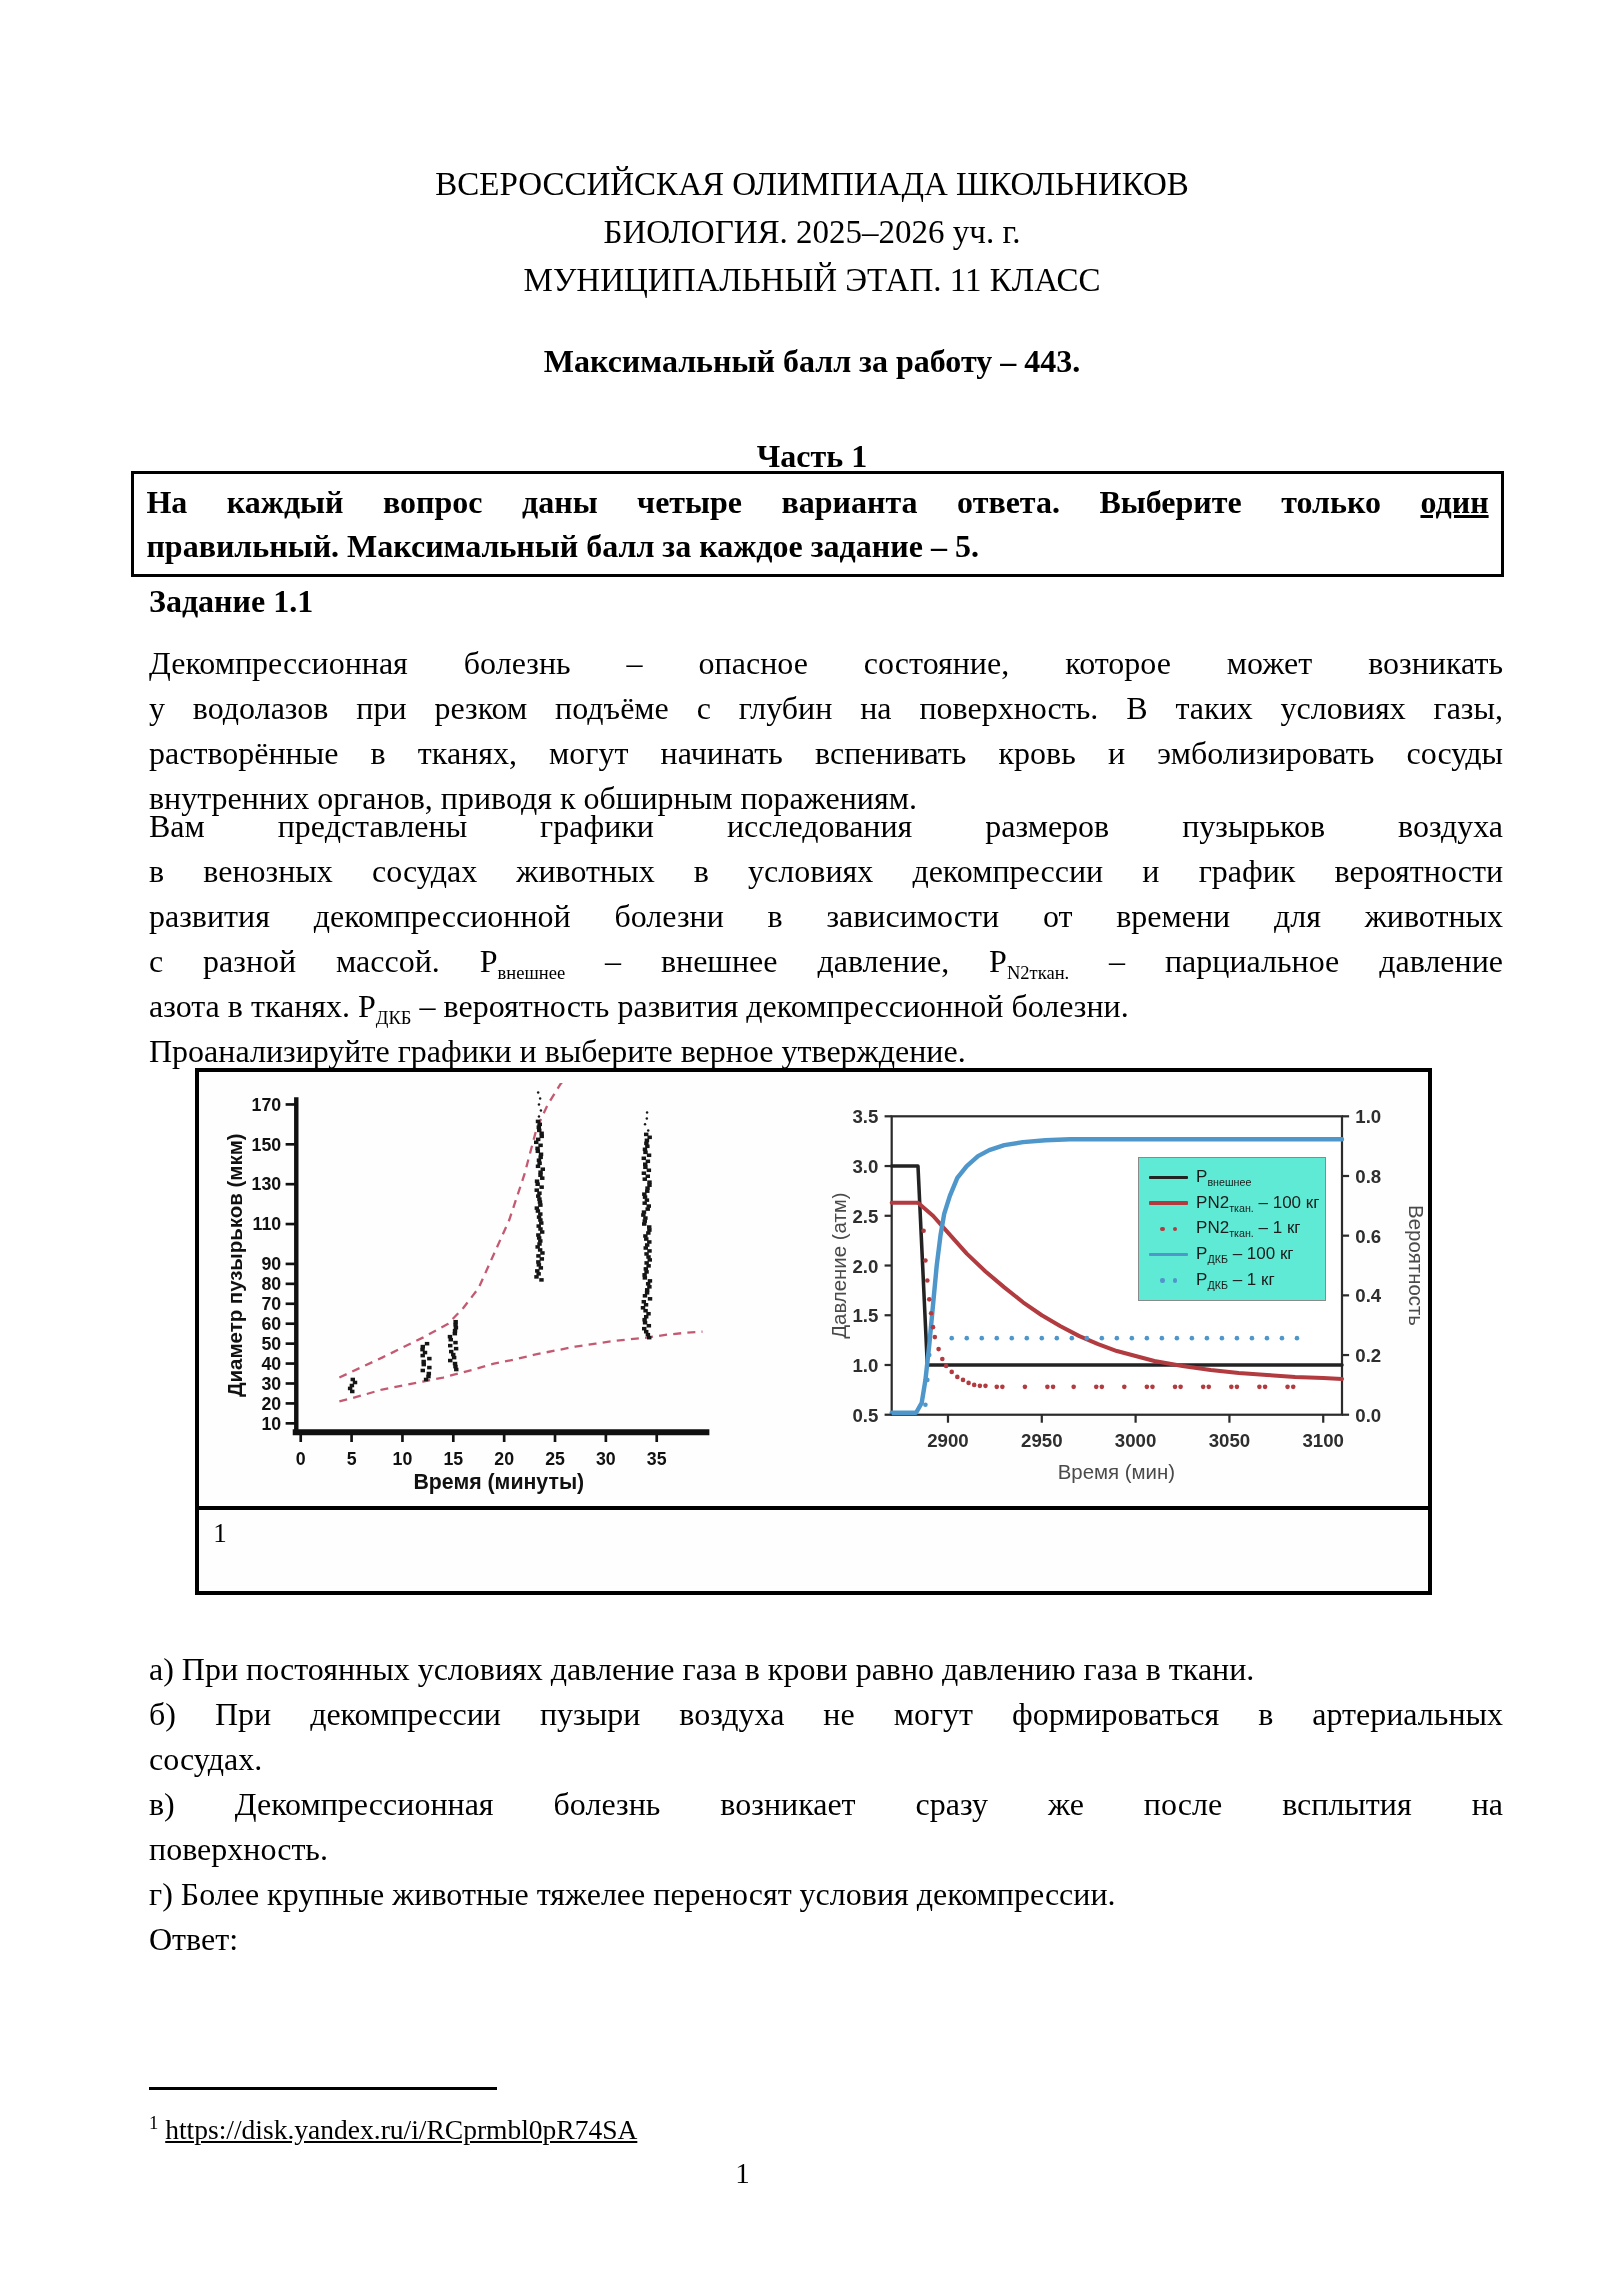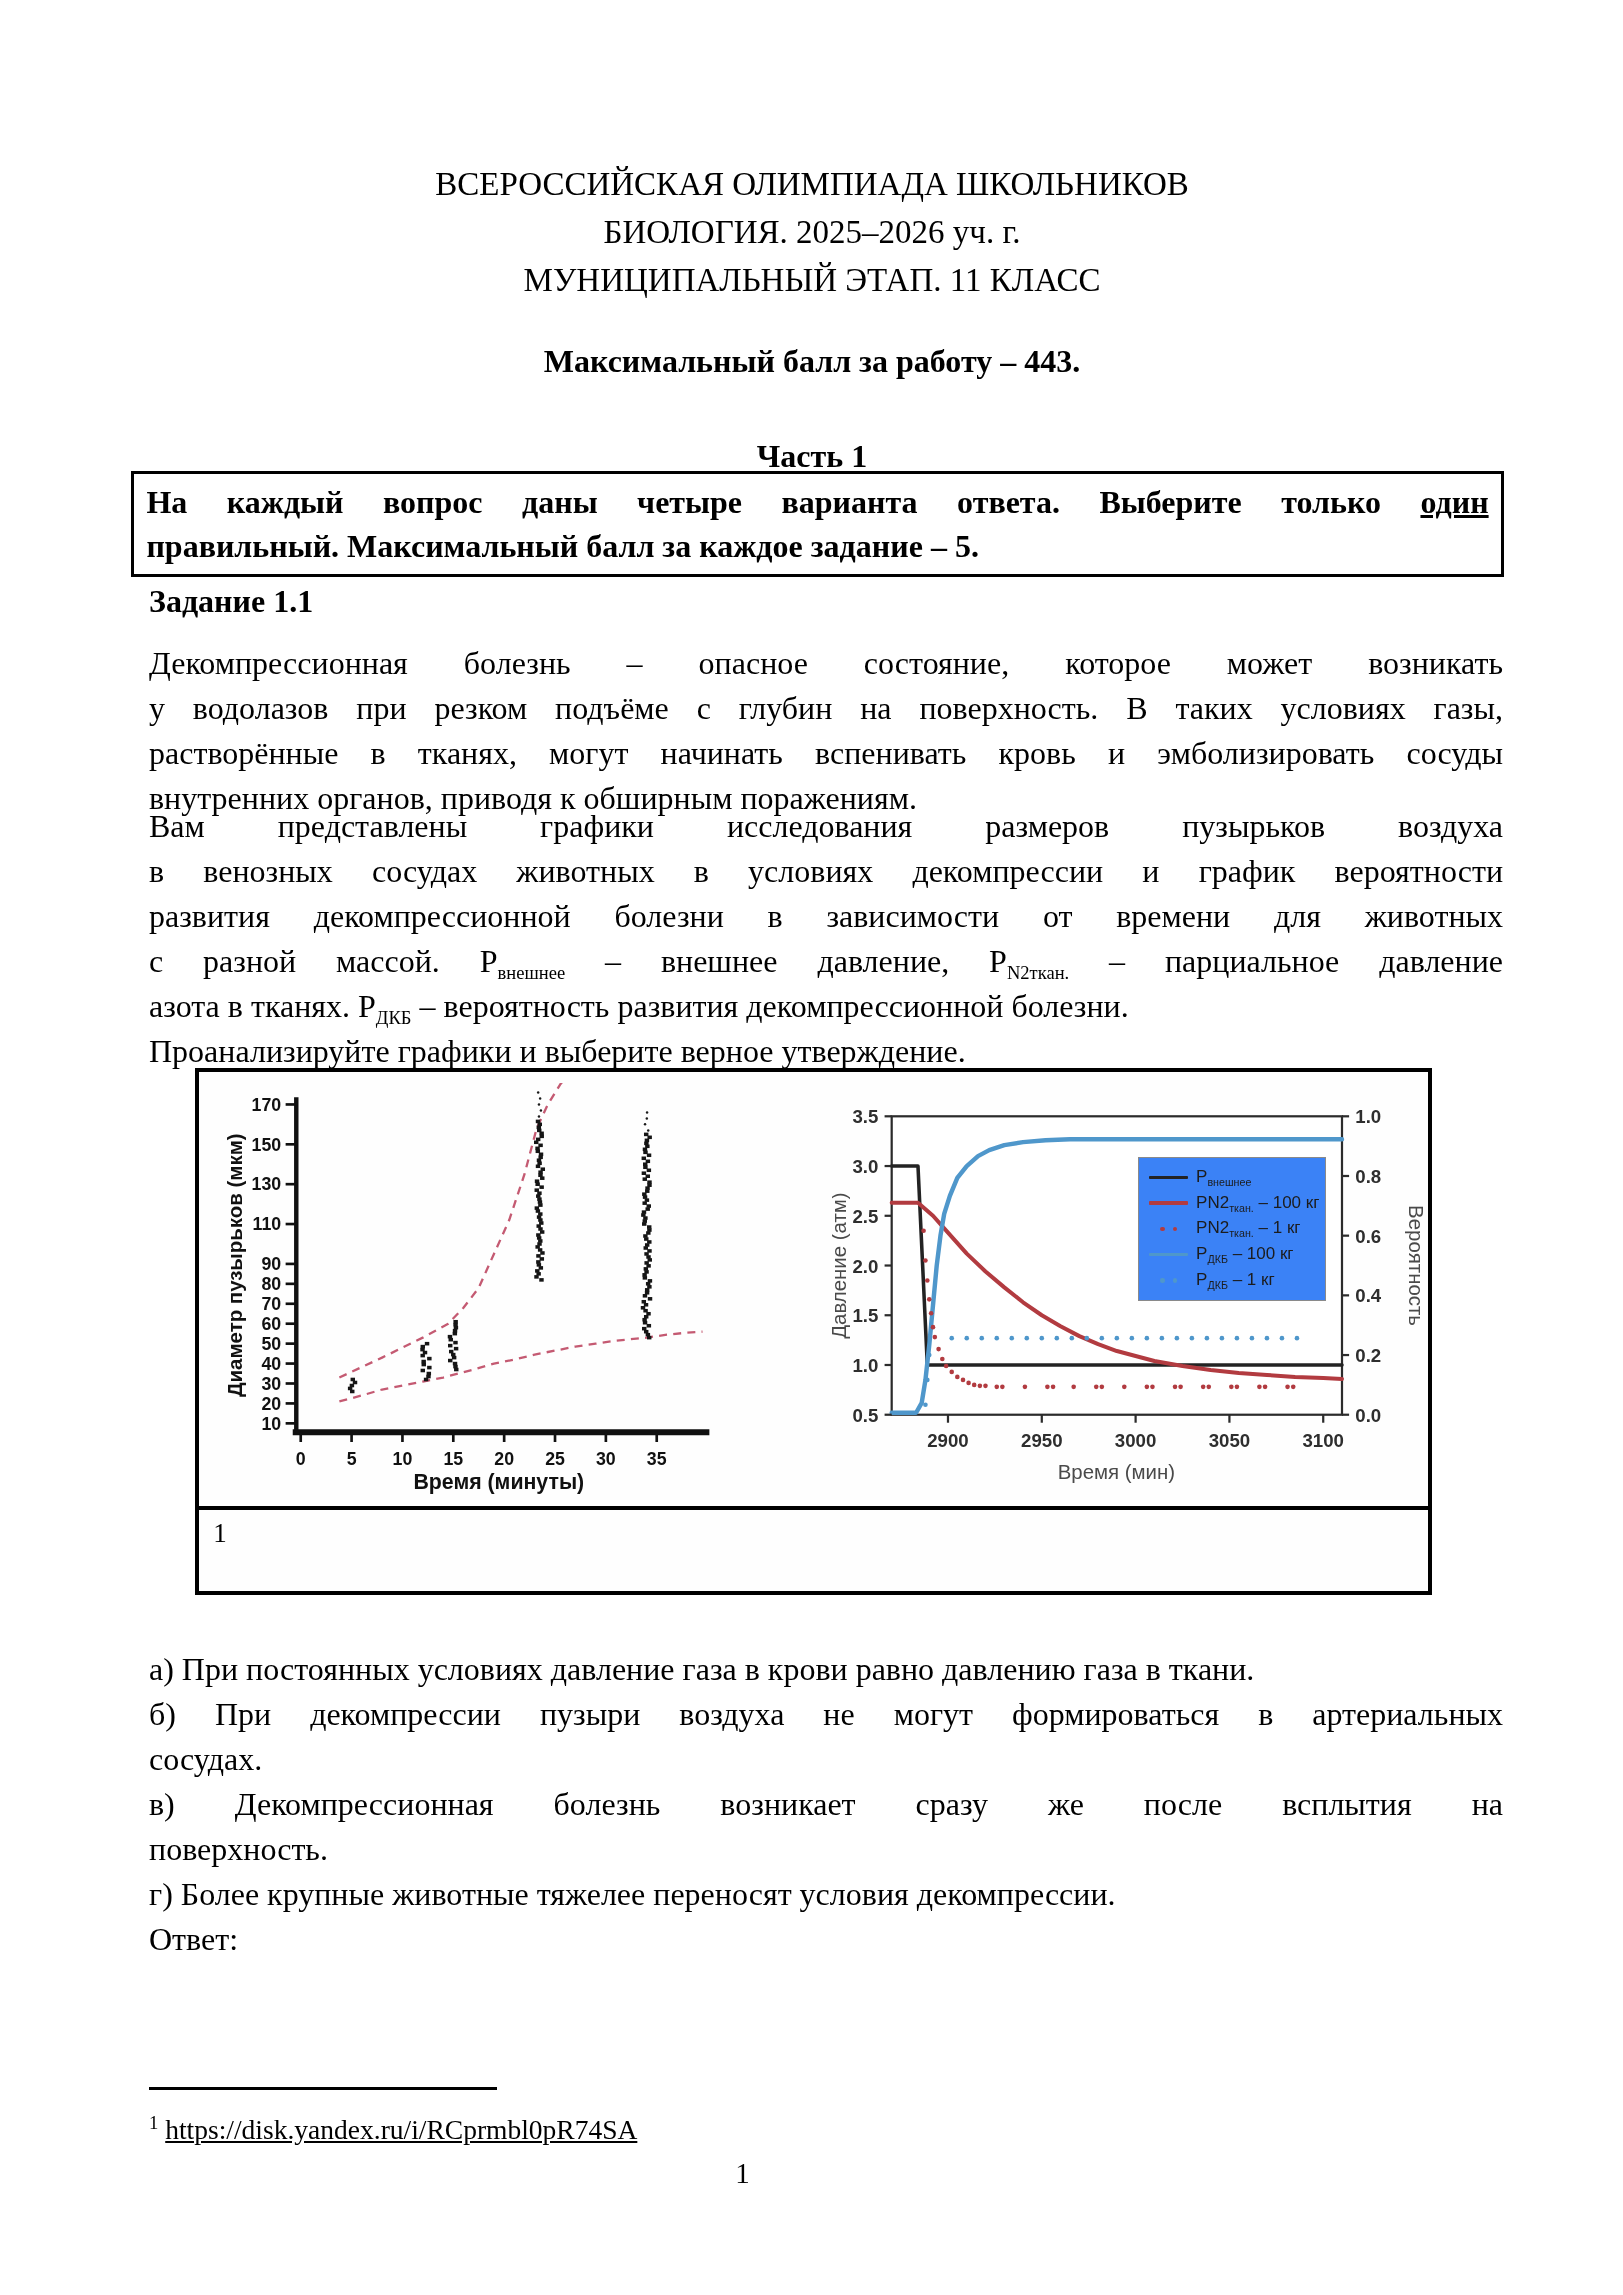--- a/index.html
+++ b/index.html
@@ -14,21 +14,21 @@
   .jst{text-align:justify;text-align-last:justify;}
   .line{display:block;}
   sub.docsub{font-size:0.58em;line-height:0;}
   .instruction-box{box-sizing:border-box;border:3.6px solid #000;padding:6.2px 12.4px;
         font-weight:bold;font-size:32px;line-height:44px;}
   .figure{box-sizing:border-box;border:4.4px solid #000;background:#fefefe;}
   .fig-divider{position:absolute;left:0;right:0;height:3.6px;background:#000;}
   .fig-caption{position:absolute;font-size:27px;color:#000;}
   svg text{font-family:"Liberation Sans","DejaVu Sans",sans-serif;}
   .chart2-wrap{position:absolute;}
-  #legend{position:absolute;left:306px;top:78px;width:172px;background:#3b82f6;border:1.8px solid #8a8a8a;
+  #legend{position:absolute;left:306px;top:78px;width:172px;background:#5eead4;border:1.8px solid #8a8a8a;
         padding:8px 5.3px 8px 9px;display:flex;flex-direction:column;gap:2.7px;
         font-family:"Liberation Sans","DejaVu Sans",sans-serif;}
   .lg-row{display:flex;align-items:center;height:23px;}
   .lg-sw{width:41px;display:flex;align-items:center;justify-content:center;gap:8px;flex:none;}
   .lg-line{width:39px;height:3.6px;border-radius:0.9px;}
   .lg-dot{width:4.4px;height:4.4px;border-radius:50%;display:inline-block;}
   .lg-lab{font-size:17px;color:#1c1c1c;margin-left:7.1px;white-space:nowrap;}
   .lg-lab sub{font-size:10.7px;}
   .footnote{font-size:27.5px;line-height:52px;}
   .footnote sup{font-size:18.7px;}

